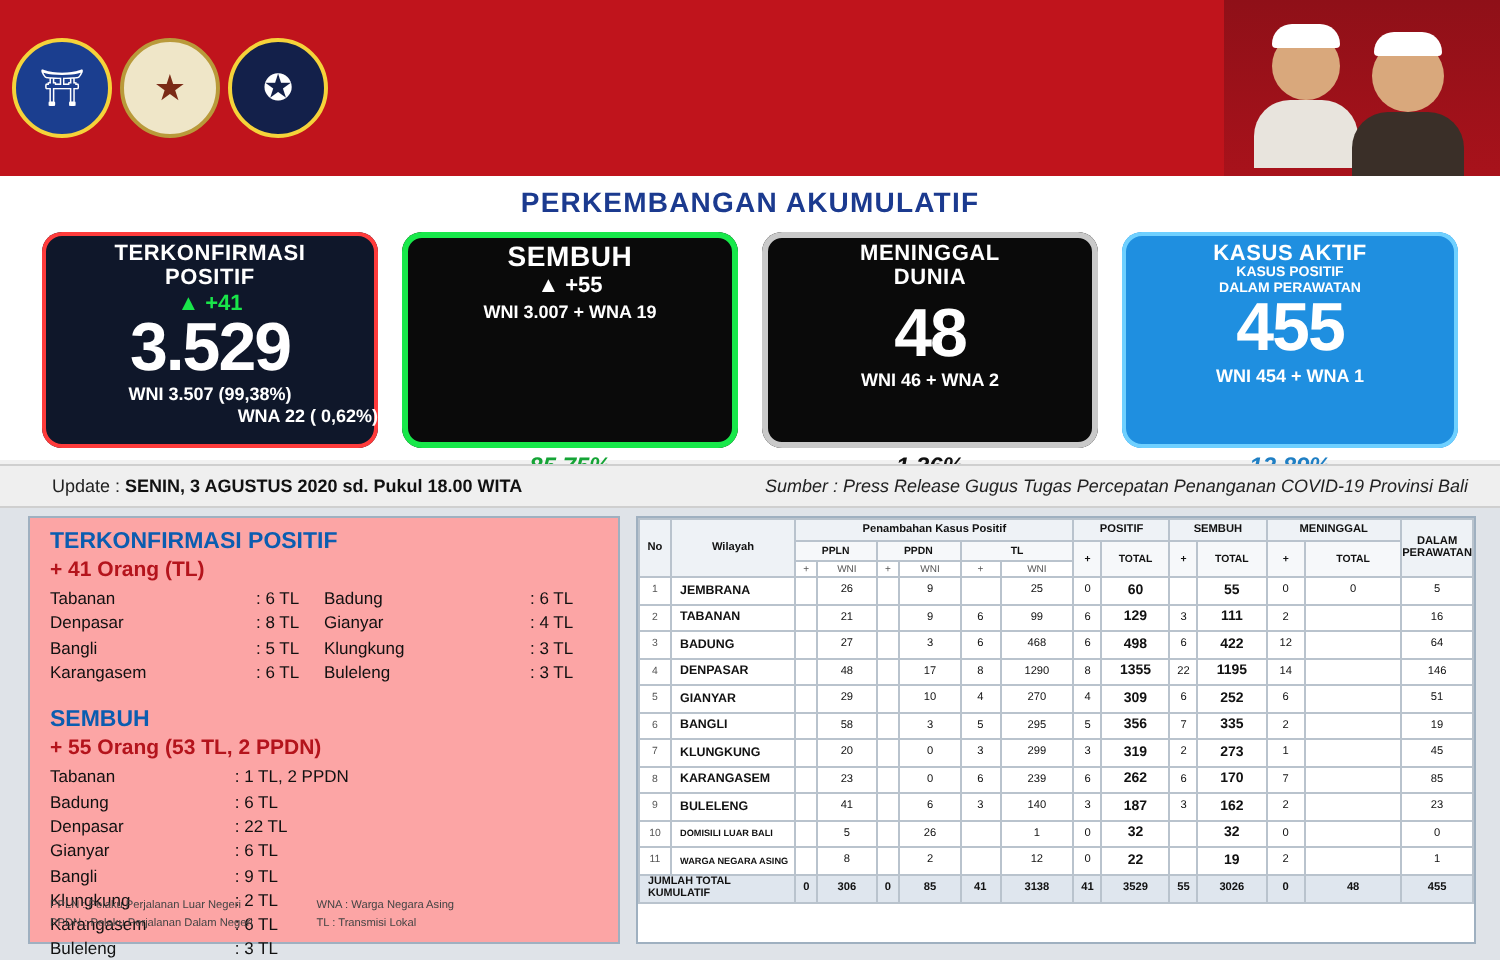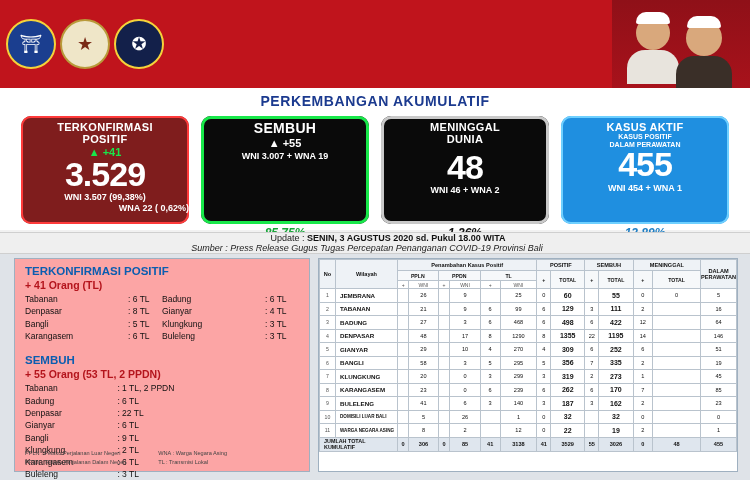--- a/index.html
+++ b/index.html
@@ -62,21 +62,21 @@
     position:absolute; left:0; top:114px; width:750px; height:116px;
     background:#ffffff;
     display:flex; align-items:flex-start; justify-content:center; gap:12px;
     padding-top:2px;
   }
   .card {
     width:168px; height:108px; border-radius:10px;
     position:relative; color:#fff; text-align:center;
     padding-top:5px;
   }
-  .card.positif { background:#7f1d1d; box-shadow:0 0 0 2px #ff3b3b inset; }
+  .card.positif { background:#0f172a; box-shadow:0 0 0 2px #ff3b3b inset; }
   .card.sembuh  { background:#0a0a0a; box-shadow:0 0 0 3px #18e84a inset; }
   .card.meninggal { background:#0a0a0a; box-shadow:0 0 0 3px #c9c9c9 inset; }
   .card.aktif { background:#1f8fe0; box-shadow:0 0 0 2px #6fd0ff inset; }
   .card .ttl { font-size:11px; font-weight:bold; line-height:1.1; letter-spacing:.3px; }
   .card .ttl.big { font-size:14px; }
   .card .sub { font-size:7px; font-weight:bold; line-height:1.1; }
   .card .delta { font-size:11px; font-weight:bold; margin-top:1px; }
   .card.positif .delta { color:#19e54a; }
   .card .num { font-size:34px; font-weight:bold; line-height:0.95; letter-spacing:-1px; }
   .card .brk { font-size:9px; font-weight:bold; line-height:1.2; margin-top:2px; }
@@ -88,21 +88,21 @@
   .cardwrap { display:flex; flex-direction:column; align-items:center; }
   .pct.red { color:#b4141c; }
   .pct.green { color:#15a436; }
   .pct.dark { color:#111; }
   .pct.blue { color:#1f7fc4; }
 
   
   .updbar {
     position:absolute; left:0; top:232px; width:750px; height:22px;
     background:#efefef; border-top:1px solid #cfcfcf; border-bottom:1px solid #cfcfcf;
-    display:flex; align-items:center; font-size:9px; color:#222;flex-direction:column;
+    display:flex; align-items:center; font-size:9px; color:#222;
   }
   .updbar .left { padding-left:26px; flex:1; }
   .updbar .left b { color:#111; }
   .updbar .right { padding-right:16px; text-align:right; flex:1; font-style:italic; }
 
   
   .content { position:absolute; left:0; top:254px; width:750px; height:226px; background:#dfe3e8; }
   .leftpanel {
     position:absolute; left:14px; top:4px; width:296px; height:214px;
     background:#fca5a5; border:1px solid #9fb0c0;

